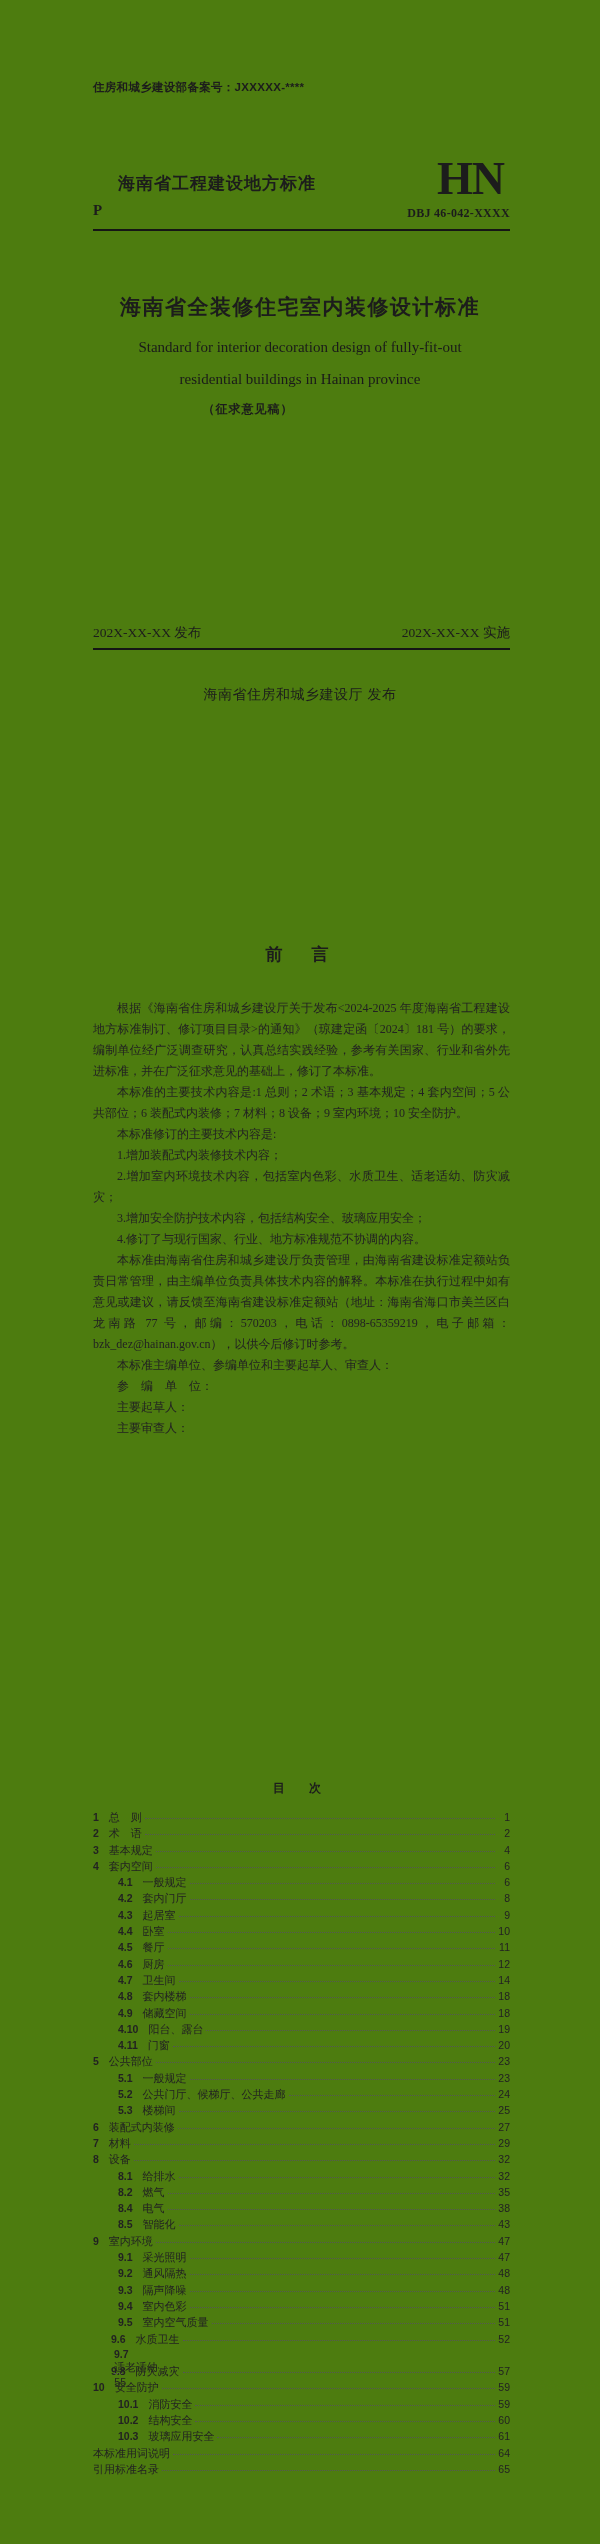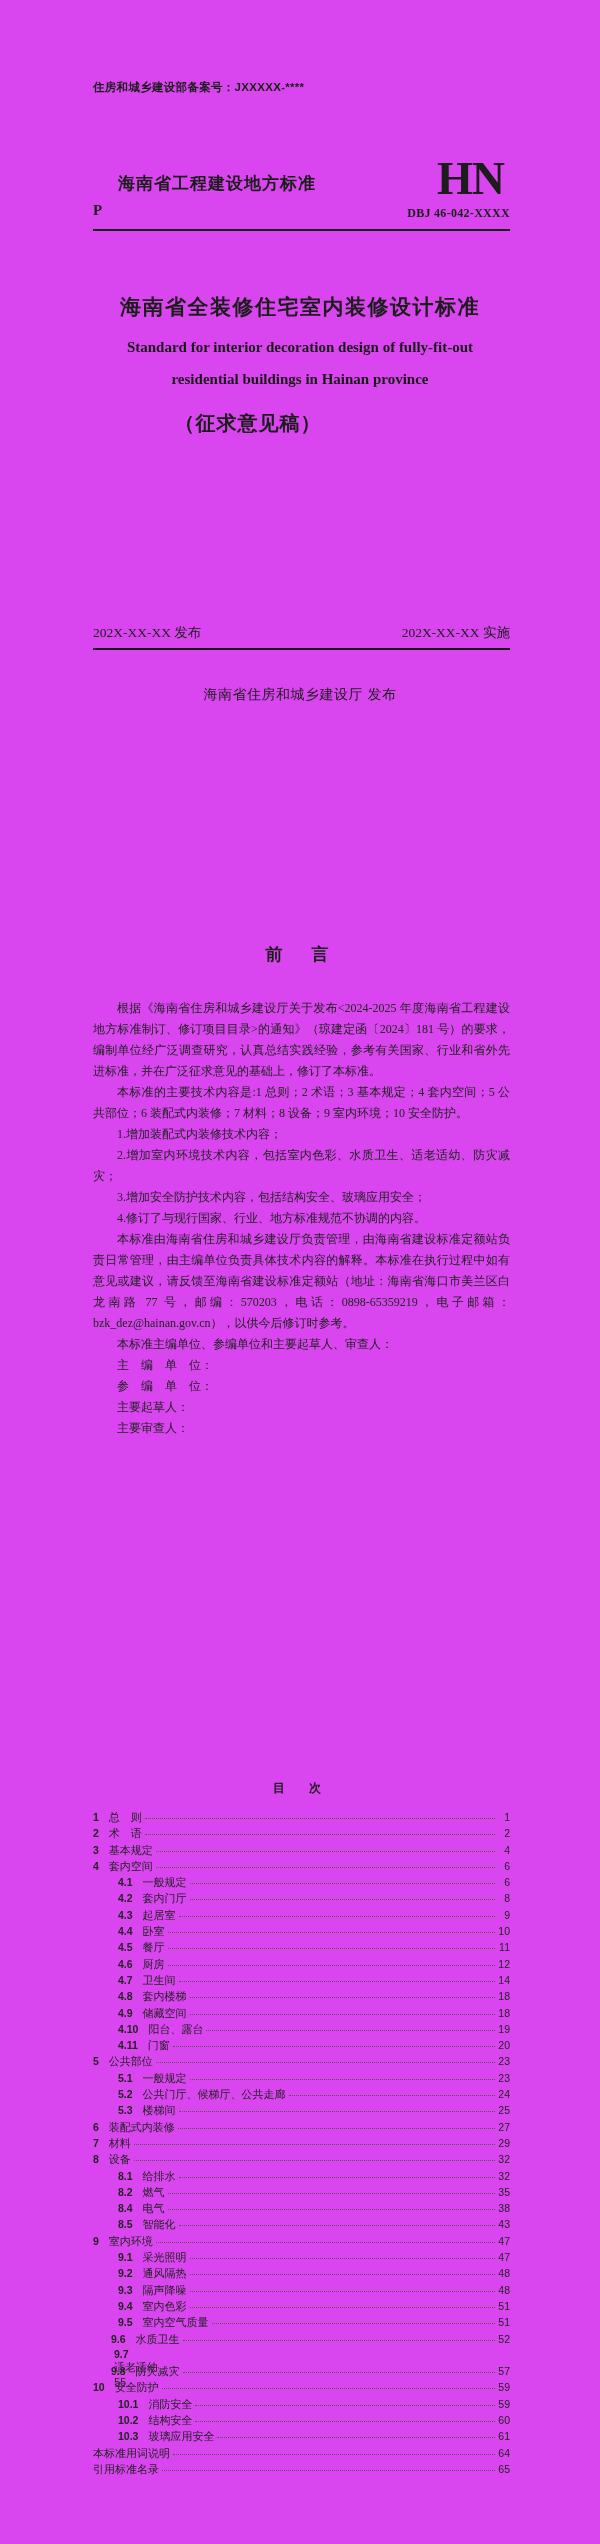--- a/index.html
+++ b/index.html
@@ -1,37 +1,37 @@
 <!DOCTYPE html>
 <html><head>
 <meta charset="utf-8">
 <style>
   html,body{margin:0;padding:0;background:#ffffff;}
   body{width:600px;height:2544px;position:relative;color:#1c1c1c;
        font-family:"Liberation Serif","DejaVu Serif",serif;}
-  .page{width:600px;height:848px;position:relative;overflow:hidden;background:#d946ef;}
+  .page{width:600px;height:848px;position:relative;overflow:hidden;background:#4d7c0f;}
 
   
   .record-no{position:absolute;top:80px;left:93px;font-size:11.5px;font-weight:bold;
              font-family:"Liberation Sans","DejaVu Sans",sans-serif;letter-spacing:.3px;}
   .series-label{position:absolute;top:172px;left:118px;font-size:17px;font-weight:600;
                 font-family:"Liberation Sans","DejaVu Sans",sans-serif;letter-spacing:1px;}
   .hn-logo{position:absolute;top:156px;right:96px;font-size:46px;font-weight:bold;line-height:1;
            font-family:"Liberation Serif","DejaVu Serif",serif;letter-spacing:-1px;}
   .p-mark{position:absolute;top:202px;left:93px;font-size:15px;font-weight:bold;}
   .doc-no{position:absolute;top:206px;right:90px;font-size:12px;font-weight:bold;letter-spacing:.3px;}
   .rule{position:absolute;left:93px;right:90px;border-top:2px solid #151515;height:0;}
   .rule-1{top:229px;}
   .title-cn{position:absolute;top:293px;left:0;width:600px;text-align:center;font-size:21px;
             font-weight:bold;letter-spacing:1.5px;
             font-family:"Liberation Sans","DejaVu Sans",sans-serif;}
-  .title-en{position:absolute;left:0;width:600px;text-align:center;font-size:15px;color:#1a1a1a;font-weight:bold;}
+  .title-en{position:absolute;left:0;width:600px;text-align:center;font-size:15px;color:#1a1a1a;}
   .title-en-1{top:339px;}
   .title-en-2{top:371px;}
-  .draft-note{position:absolute;top:410px;left:0;width:496px;text-align:center;font-size:20px;
+  .draft-note{position:absolute;top:401px;left:0;width:496px;text-align:center;font-size:12px;
               font-weight:bold;font-family:"Liberation Sans","DejaVu Sans",sans-serif;letter-spacing:1px;}
   .dates-row{position:absolute;top:624px;left:93px;right:90px;display:flex;
              justify-content:space-between;font-size:13.5px;}
   .rule-2{top:648px;}
   .publisher{position:absolute;top:686px;left:0;width:600px;text-align:center;font-size:14px;
              font-weight:normal;font-family:"Liberation Sans","DejaVu Sans",sans-serif;letter-spacing:.5px;}
 
   
   .fw-title{position:absolute;top:95px;left:0;width:600px;text-align:center;font-size:17px;
             font-weight:bold;letter-spacing:6px;
@@ -79,27 +79,27 @@
   </div>
   <div class="rule rule-2"></div>
   <div class="publisher">海南省住房和城乡建设厅  发布</div>
 </div>
 
 <div class="page">
   <div class="fw-title">前　言</div>
   <div class="fw-body">
       <p class="fw-p">根据《海南省住房和城乡建设厅关于发布&lt;2024-2025 年度海南省工程建设地方标准制订、修订项目目录&gt;的通知》（琼建定函〔2024〕181 号）的要求，编制单位经广泛调查研究，认真总结实践经验，参考有关国家、行业和省外先进标准，并在广泛征求意见的基础上，修订了本标准。</p>
       <p class="fw-p">本标准的主要技术内容是:1 总则；2 术语；3 基本规定；4 套内空间；5 公共部位；6 装配式内装修；7 材料；8 设备；9 室内环境；10 安全防护。</p>
+      <p class="fw-p">本标准修订的主要技术内容是:</p>
       <p class="fw-p">1.增加装配式内装修技术内容；</p>
       <p class="fw-p">2.增加室内环境技术内容，包括室内色彩、水质卫生、适老适幼、防灾减灾；</p>
       <p class="fw-p">3.增加安全防护技术内容，包括结构安全、玻璃应用安全；</p>
       <p class="fw-p">4.修订了与现行国家、行业、地方标准规范不协调的内容。</p>
       <p class="fw-p">本标准由海南省住房和城乡建设厅负责管理，由海南省建设标准定额站负责日常管理，由主编单位负责具体技术内容的解释。本标准在执行过程中如有意见或建议，请反馈至海南省建设标准定额站（地址：海南省海口市美兰区白龙南路 77 号，邮编：570203，电话：0898-65359219，电子邮箱：bzk_dez@hainan.gov.cn），以供今后修订时参考。</p>
       <p class="fw-p">本标准主编单位、参编单位和主要起草人、审查人：</p>
-      <p class="fw-p">主　编　单　位：</p>
       <p class="fw-p">参　编　单　位：</p>
       <p class="fw-p">主要起草人：</p>
       <p class="fw-p">主要审查人：</p>
     </div>
 </div>
 
 <div class="page">
   <div class="toc-title">目　次</div>
   <div class="toc-list">
       <div class="toc-row lvl0">

